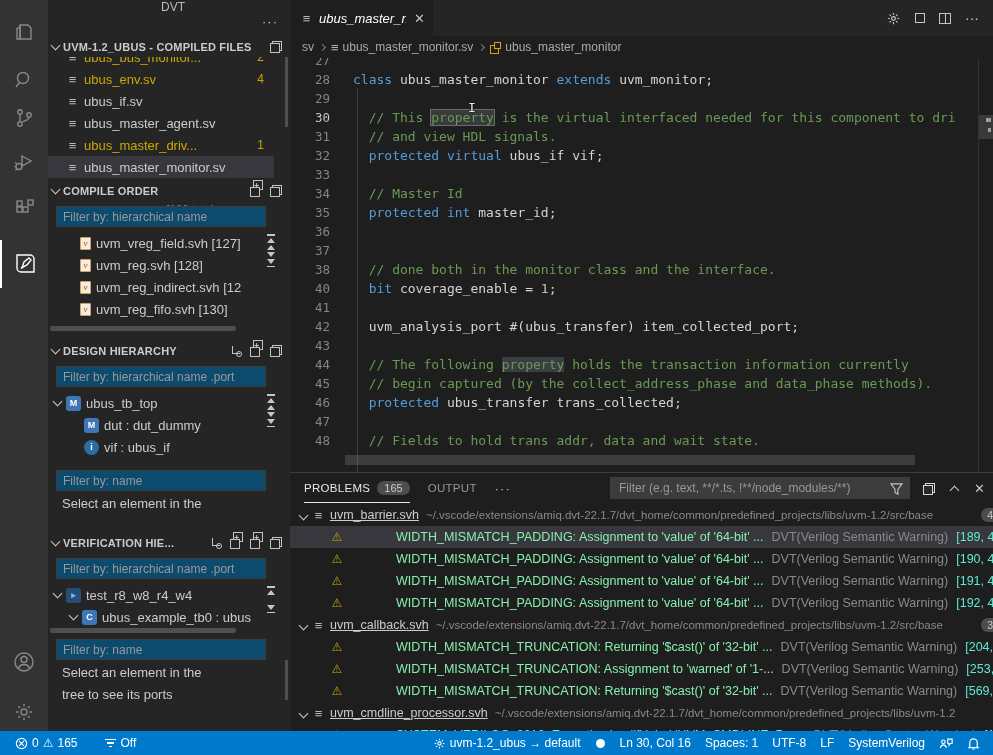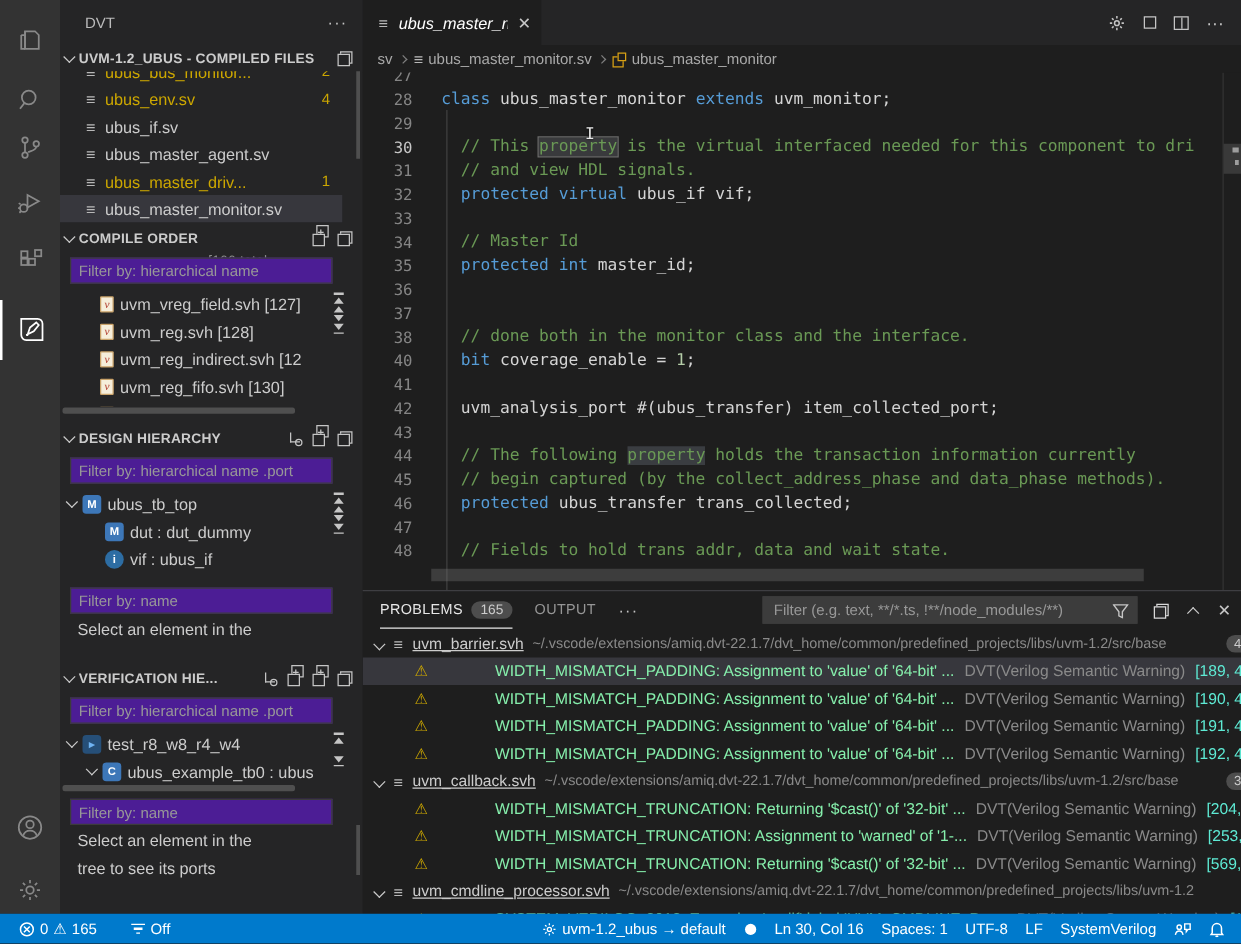--- a/index.html
+++ b/index.html
@@ -9,37 +9,37 @@
 
   
   .activitybar { position:absolute; left:0; top:0; width:48px; height:731px; background:#333333; z-index:5; }
   .ab-item { position:absolute; left:0; width:48px; height:48px; display:flex; align-items:center; justify-content:center; color:#858585; }
   .ab-item svg { stroke:#898989; fill:none; stroke-width:1.4; }
   .ab-item.active { color:#ffffff; border-left:2px solid #ffffff; }
   .ab-item.active svg { stroke:#ffffff; }
 
   
   .sidebar { position:absolute; left:48px; top:0; width:242px; height:731px; background:#252526; overflow:hidden; z-index:4; }
-  .sb-title { position:absolute; left:0; top:0; width:100%; height:35px; display:flex; align-items:center; padding:0 12px 0 20px; color:#bbbbbb; font-size:12px; }
+  .sb-title { position:absolute; left:0; top:0; width:100%; height:35px; display:flex; align-items:center; padding:0 12px 0 20px; color:#bbbbbb; font-size:12px;flex-direction:column; }
   .sb-title .more { margin-left:auto; color:#c5c5c5; letter-spacing:1px; font-size:13px; }
   .sec-head { position:absolute; left:0; width:100%; height:22px; display:flex; align-items:center; gap:4px; padding:0 8px 0 4px; font-size:11px; font-weight:bold; color:#cccccc; letter-spacing:.2px; }
   .sec-head .meta { font-weight:normal; color:#8a8a8a; font-size:11px; margin-left:4px; white-space:nowrap; overflow:hidden;margin-top:36px; }
   .sec-head .hicons { margin-left:auto; display:flex; gap:8px; align-items:center; }
   .chev { width:7px; height:7px; border-right:1.3px solid #cccccc; border-bottom:1.3px solid #cccccc; display:inline-block; flex:none; }
   .chev.down { transform:rotate(45deg); margin-top:-3px; }
   .chev.right { transform:rotate(-45deg); }
   .ico-squares { position:relative; width:12px; height:12px; flex:none; }
   .ico-squares::before { content:""; position:absolute; right:0; top:0; width:8px; height:8px; border:1px solid #c5c5c5; }
   .ico-squares::after { content:""; position:absolute; left:0; bottom:0; width:8px; height:8px; border:1px solid #c5c5c5; background:#252526; }
   .ico-plus::before { content:"+"; position:absolute; right:-1px; top:-5px; color:#c5c5c5; font-size:9px; }
   .ico-tree { width:12px; height:12px; position:relative; flex:none; }
   .ico-tree::before { content:""; position:absolute; left:2px; top:1px; width:7px; height:7px; border-left:1px solid #c5c5c5; border-bottom:1px solid #c5c5c5; }
   .ico-tree::after { content:""; position:absolute; right:0; bottom:0; width:4px; height:4px; border:1px solid #c5c5c5; border-radius:50%; }
 
-  .filterbox { position:absolute; left:8px; right:24px; height:21px; background:#4c1d95; border:1px solid #3c3c3c; color:#a0a0a0; font-size:12px; padding:0 6px; font-family:"Liberation Sans", sans-serif; }
+  .filterbox { position:absolute; left:8px; right:24px; height:21px; background:#0c4a6e; border:1px solid #3c3c3c; color:#a0a0a0; font-size:12px; padding:0 6px; font-family:"Liberation Sans", sans-serif; }
   .filterbox::placeholder { color:#989898; opacity:1; }
 
   .tree-list { position:absolute; left:0; width:226px; overflow:hidden; }
   .trow { height:22px; display:flex; align-items:center; gap:5px; padding-left:18px; white-space:nowrap; color:#cccccc; }
   .trow .badge { margin-left:auto; margin-right:10px; font-size:12px; }
   .trow.warn, .trow.warn .badge { color:#cca700; }
   .trow.selected { background:#37373d; }
   .fico { color:#b8b8b8; font-size:13px; width:13px; flex:none; text-align:center; }
   .vico { width:11px; height:13px; border:1px solid #caa36a; border-radius:1px; background:#f6eedb; color:#b03a2e; font-size:9px; font-style:italic; line-height:11px; text-align:center; flex:none; font-family:"Liberation Serif", serif; }
   .hrow { height:22px; display:flex; align-items:center; gap:5px; white-space:nowrap; }

